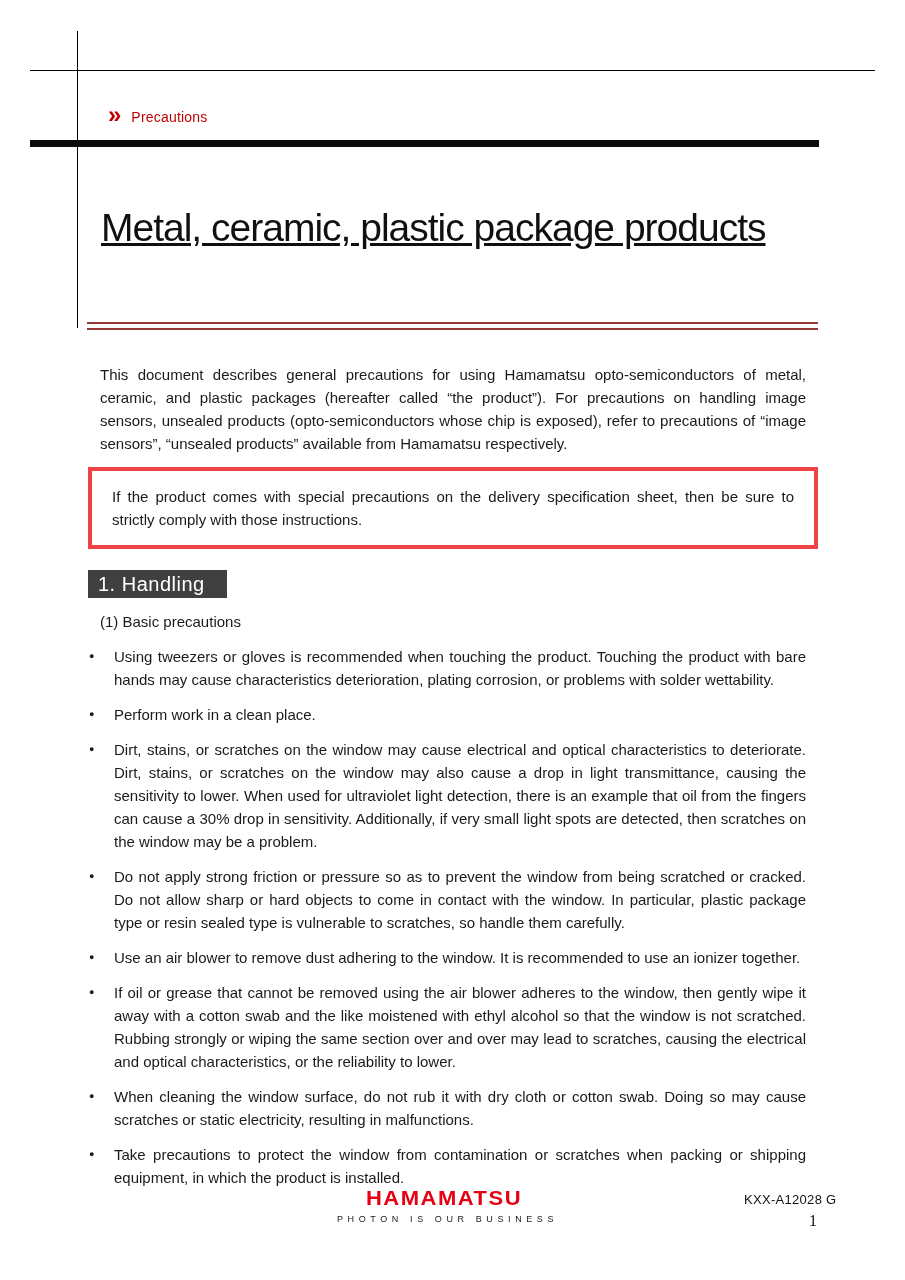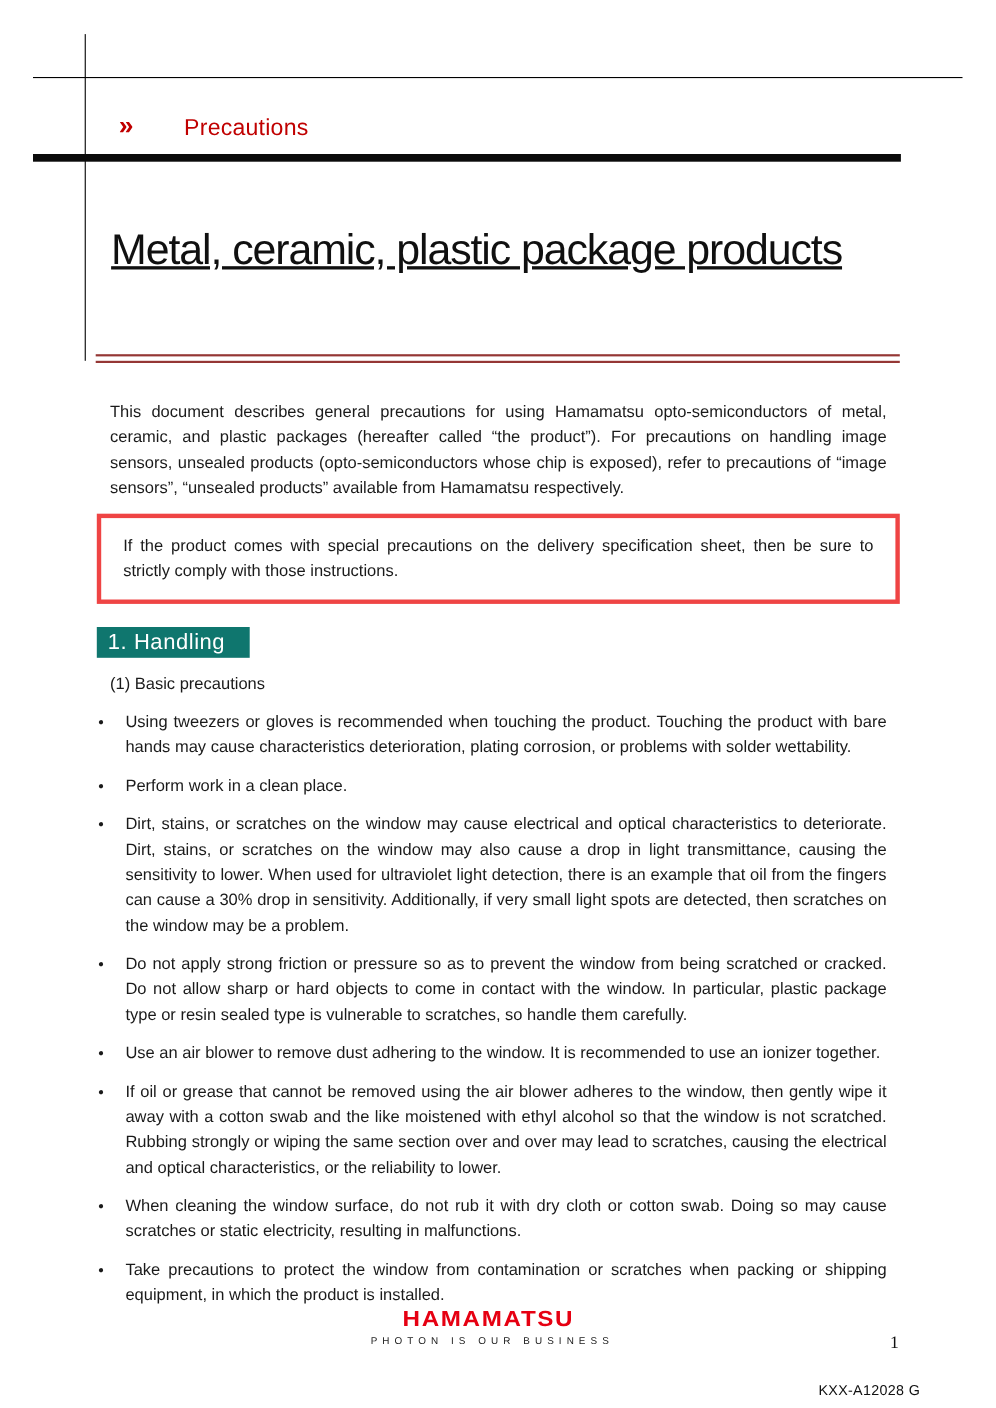--- a/index.html
+++ b/index.html
@@ -14,44 +14,44 @@
   
   .rule-top   { position: absolute; left: 30px;  top: 70px;  width: 845px; height: 1px; background: #000; }
   .rule-vert  { position: absolute; left: 77px;  top: 31px;  width: 1px;  height: 297px; background: #000; }
   .rule-thick { position: absolute; left: 30px;  top: 140px; width: 789px; height: 7px; background: #0b0b0b; }
   .rule-double{ position: absolute; left: 87px;  top: 322px; width: 731px; height: 4px;
                 border-top: 2px solid #953735; border-bottom: 2px solid #953735; }
 
   
   .precautions { position: absolute; left: 108px; top: 103px; display: flex; align-items: center; gap: 10px; color: #c00000; }
   .precautions .chev { font-size: 24px; font-weight: bold; line-height: 1; padding-bottom: 3px; }
-  .precautions .lbl  { font-size: 21px; letter-spacing: 0.2px; margin-left: 36px; }
+  .precautions .lbl  { font-size: 14px; letter-spacing: 0.2px; }
 
   .title { position: absolute; left: 101px; top: 206px; font-size: 39px; letter-spacing: -1px;
            color: #101010; white-space: nowrap; text-decoration: underline; }
 
   
   .content { position: absolute; left: 88px; top: 351px; width: 730px;
              font-size: 15px; line-height: 23px; text-align: justify; }
   .content p { margin: 12px; }
   .notice { border: 4px solid #ef4444; padding: 2px 8px; margin-top: 8px; }
-  .badge  { display: inline-block; background: #0f766e; color: #fff; font-size: 20px;
+  .badge  { display: inline-block; background: #404040; color: #fff; font-size: 20px;
             line-height: 28px; padding: 0 22px 0 10px; margin-top: 21px; letter-spacing: 0.5px; }
   .lead   { margin-top: 13px; }
   .group-label { margin-top: 23px; text-align: left; }
   .li { position: relative; padding-left: 14px; margin: 0; }
   .bullet { position: absolute; left: 1px; top: 0; font-size: 9px; line-height: 23px; }
 
   
   .logo { position: absolute; left: 337px; top: 1189px; width: 214px; text-align: center; }
   .logo-word { color: #e60012; font-weight: bold; font-size: 22px; line-height: 1;
                letter-spacing: 1.5px; transform: scaleY(0.9); transform-origin: top; white-space: nowrap; }
   .logo-tag  { margin-top: 3px; font-size: 9px; font-weight: normal; letter-spacing: 4.6px;
                color: #1a1a1a; white-space: nowrap; }
-  .doc-number  { position: absolute; left: 744px; top: 1256px; font-size: 13px; color: #111; letter-spacing: 0.3px; }
+  .doc-number  { position: absolute; left: 744px; top: 1192px; font-size: 13px; color: #111; letter-spacing: 0.3px; }
   .page-number { position: absolute; left: 800px; top: 1212px; width: 26px; text-align: center;
                  font-size: 16px; font-family: "Liberation Serif", serif; color: #111; }
 </style>
 </head>
 <body>
 
 <div class="rule-top"></div>
 <div class="rule-vert"></div>
 
 <div class="precautions">

